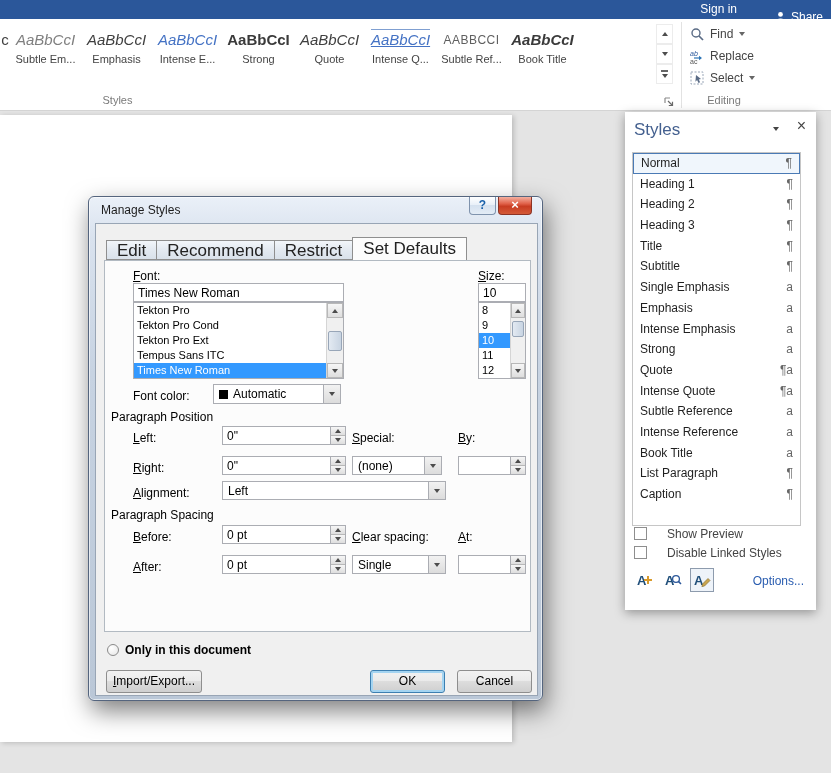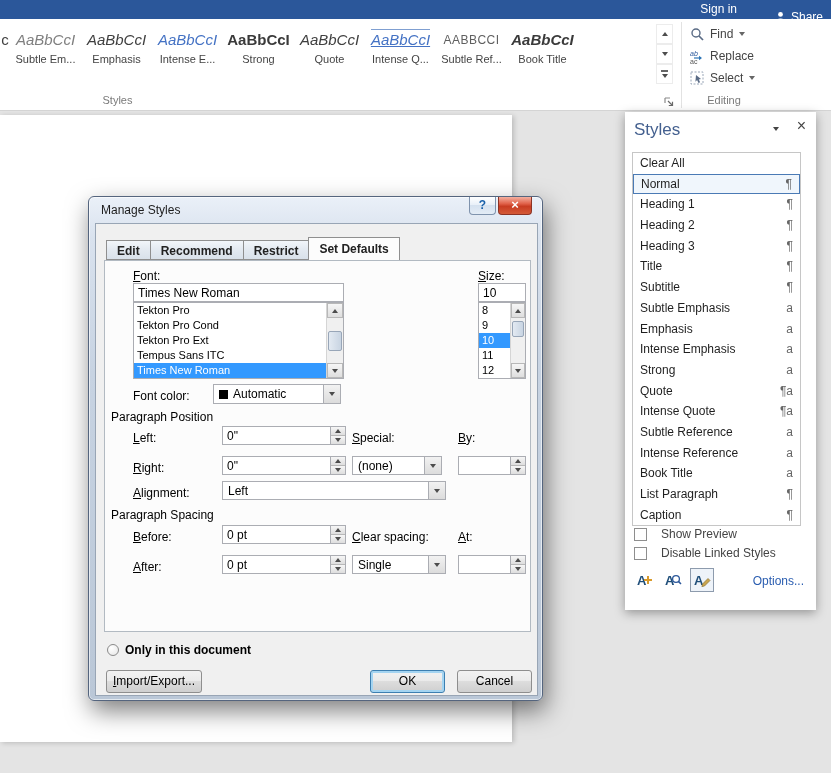--- a/index.html
+++ b/index.html
@@ -44,40 +44,40 @@
   
   .styles-pane { position: absolute; left: 625px; top: 112px; width: 191px; height: 498px; background: #fff; box-shadow: 0 3px 10px rgba(0,0,0,0.35); z-index: 10; }
   .pane-title { position: absolute; left: 9px; top: 8px; font-size: 17px; color: #44608f; }
   .pane-menu-btn { position: absolute; right: 34px; top: 10px; width: 14px; height: 14px; display: flex; align-items: center; justify-content: center; cursor: pointer; }
   .pane-menu-btn .chev { border-top-color: #444; }
   .pane-close { position: absolute; right: 10px; top: 5px; font-size: 16px; color: #444; cursor: pointer; }
   .pane-list { position: absolute; left: 7px; top: 40px; width: 169px; height: 374px; border: 1px solid #c6c6c6; background: #fff; overflow: hidden; }
   .srow { height: 20.7px; line-height: 20.7px; padding: 0 7px; font-size: 12px; color: #1f1f1f; display: flex; justify-content: space-between; cursor: pointer; }
   .srow .ssym { color: #666; font-size: 12px; }
   .srow.selected { border: 1px solid #4a7ab5; background: #f0f6fc; line-height: 18.7px; }
-  .pane-cb { position: absolute; left: 9px; display: flex; align-items: flex-end; gap: 14px; font-size: 12px; color: #444; cursor: pointer; }
+  .pane-cb { position: absolute; left: 9px; display: flex; align-items: flex-start; gap: 20px; font-size: 12px; color: #444; cursor: pointer; }
   .cb-box { width: 13px; height: 13px; border: 1px solid #8e8e8e; background: #fff; flex: none; }
   .pane-btns { position: absolute; left: 7px; top: 456px; display: flex; gap: 5px; }
   .pbtn { width: 24px; height: 24px; display: flex; align-items: center; justify-content: center; border: 1px solid transparent; cursor: pointer; }
   .pbtn.active { border: 1px solid #8d9bad; background: #eef3f9; }
   .options-link { position: absolute; right: 12px; top: 462px; font-size: 12px; color: #2a5db0; cursor: pointer; }
 
   
   .dialog { position: absolute; left: 88px; top: 196px; width: 455px; height: 505px; border-radius: 6px; border: 1px solid #55657e;
             background: linear-gradient(180deg,#eaf0f8 0%,#d9e2ee 8%,#c7d3e2 35%,#bac7d7 100%);
             box-shadow: 3px 10px 25px rgba(0,0,0,0.5), inset 0 0 0 1px rgba(255,255,255,0.6); z-index: 30; }
   .dlg-title { position: absolute; left: 12px; top: 6px; font-size: 12px; color: #1c1c1c; }
   .dlg-help { position: absolute; right: 46px; top: 0; width: 27px; height: 18px; border: 1px solid #7f93ad; border-top: none; border-radius: 0 0 4px 4px;
               background: linear-gradient(#ffffff,#e9f0f8 45%,#d5e1ef 50%,#e3ecf6); color: #1a62ab; font-weight: bold; font-size: 12px; text-align: center; line-height: 17px; cursor: pointer; }
   .dlg-close { position: absolute; right: 10px; top: 0; width: 34px; height: 18px; border: 1px solid #8c3325; border-top: none; border-radius: 0 0 4px 4px;
               background: linear-gradient(#f4b0a0,#e06048 40%,#c83c22 55%,#d45a38); color: #fff; font-weight: bold; font-size: 13px; text-align: center; line-height: 16px; cursor: pointer; }
   .dlg-client { position: absolute; left: 6px; top: 26px; width: 443px; height: 473px; background: #f0f0f0; border: 1px solid #98a5b5; }
 
   .tabstrip { position: absolute; left: 10px; top: 13px; display: flex; align-items: flex-end; z-index: 3; }
-  .tab { height: 20px; line-height: 20px; padding: 0 10px; font-size: 12px; color: #222; background: linear-gradient(#f2f6fa,#e4eaf1 45%,#d9e1ea); border: 1px solid #8f8f8f; margin-right: -1px; cursor: pointer; font-weight: bold; }
+  .tab { height: 20px; line-height: 20px; padding: 0 10px; font-size: 17px; color: #222; background: linear-gradient(#f2f6fa,#e4eaf1 45%,#d9e1ea); border: 1px solid #8f8f8f; margin-right: -1px; cursor: pointer; }
   .tab.active { height: 23px; line-height: 22px; background: #fcfcfc; border-bottom: none; z-index: 4; position: relative; }
   .tabpanel { position: absolute; left: 8px; top: 36px; width: 427px; height: 372px; background: #fcfcfc; border: 1px solid #b2bac2; }
 
   .lbl { position: absolute; font-size: 12px; color: #000; }
   .accel::first-letter { text-decoration: underline; }
   .sect { position: absolute; font-size: 12px; color: #000; }
 
   .field, .spin, .combo { position: absolute; background: #fff; border: 1px solid #abadb3; font-size: 12px; color: #000; }
   .ftext { position: absolute; left: 4px; top: 2px; white-space: nowrap; }
   .spin-btns { position: absolute; right: 0; top: 0; bottom: 0; width: 15px; border-left: 1px solid #abadb3; display: flex; flex-direction: column; }
@@ -220,24 +220,20 @@
   </div>
 
   <div class="styles-pane">
     <div class="pane-title">Styles</div>
     <div class="pane-menu-btn">
         <i class="chev"></i>
       </div>
     <div class="pane-close">×</div>
 
     <div class="pane-list">
-      <div class="srow">
-          <span class="sname">Clear All</span>
-          <span class="ssym"></span>
-        </div>
       <div class="srow selected">
           <span class="sname">Normal</span>
           <span class="ssym">¶</span>
         </div>
       <div class="srow">
           <span class="sname">Heading 1</span>
           <span class="ssym">¶</span>
         </div>
       <div class="srow">
           <span class="sname">Heading 2</span>
@@ -249,21 +245,21 @@
         </div>
       <div class="srow">
           <span class="sname">Title</span>
           <span class="ssym">¶</span>
         </div>
       <div class="srow">
           <span class="sname">Subtitle</span>
           <span class="ssym">¶</span>
         </div>
       <div class="srow">
-          <span class="sname">Subtle Emphasis</span>
+          <span class="sname">Single Emphasis</span>
           <span class="ssym">a</span>
         </div>
       <div class="srow">
           <span class="sname">Emphasis</span>
           <span class="ssym">a</span>
         </div>
       <div class="srow">
           <span class="sname">Intense Emphasis</span>
           <span class="ssym">a</span>
         </div>

